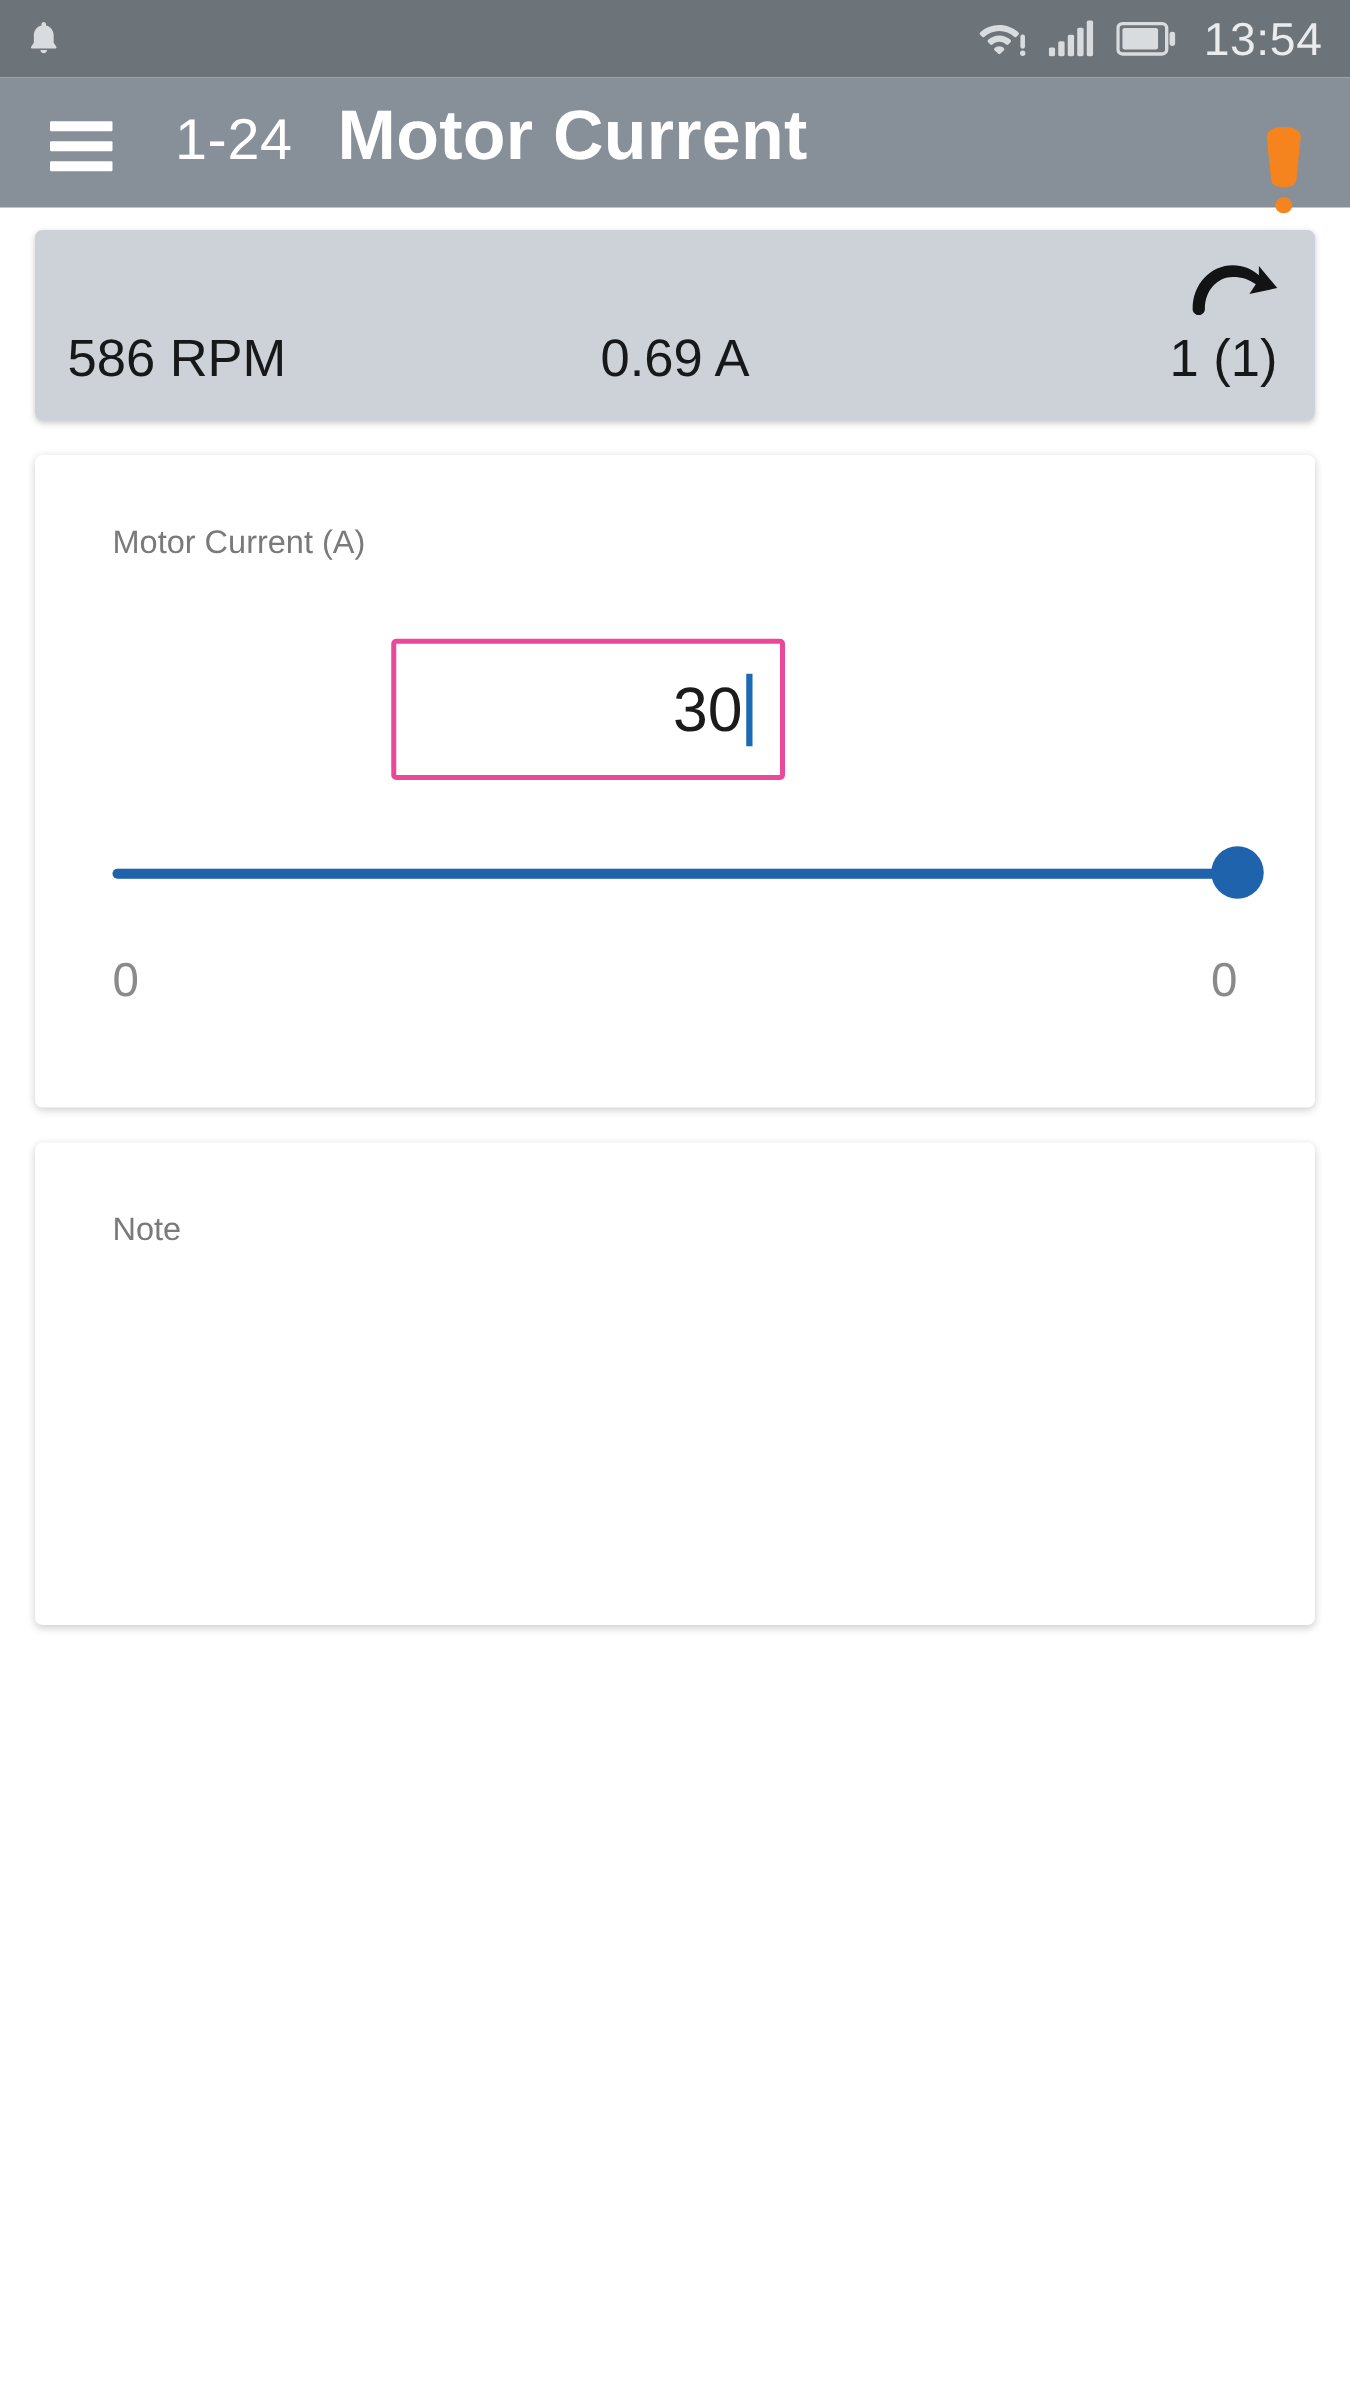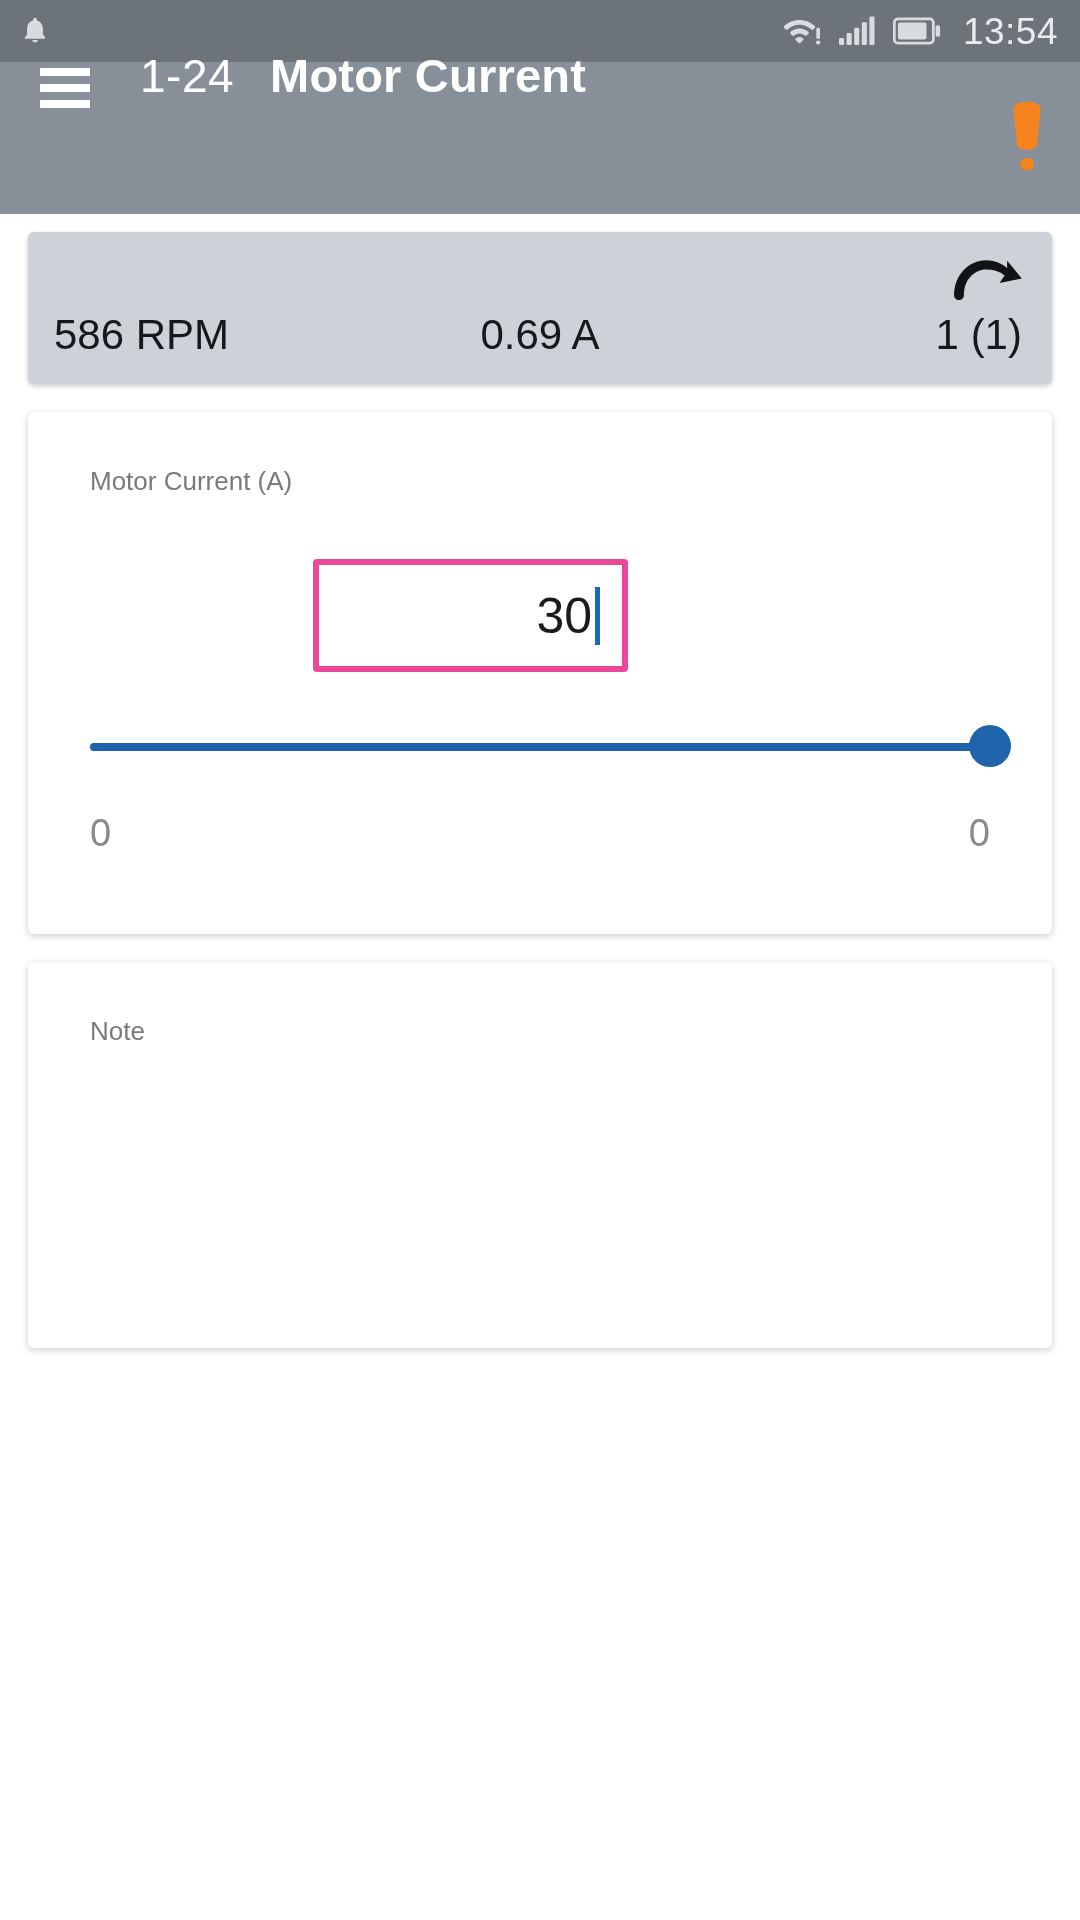--- a/index.html
+++ b/index.html
@@ -37,23 +37,24 @@
     font-size: 37px;
     letter-spacing: 0.5px;
     color: #e9ebed;
     margin-left: 6px;
     line-height: 1;
   }
 
   
   .appbar {
     position: relative;
-    height: 152px;
+    height: 104px;
     background: #878f98;
     display: flex;
+    align-items: center;
     padding: 0 34px 0 40px;
   }
   .hamburger {
     width: 50px;
     height: 40px;
     display: flex;
     flex-direction: column;
     justify-content: space-between;
     cursor: pointer;
     margin-top: 6px;
@@ -71,21 +72,21 @@
     margin-left: 50px;
     margin-top: -14px;
   }
   .title-id {
     font-size: 46px;
     color: #ffffff;
     font-weight: 400;
     letter-spacing: 0.5px;
   }
   .title-name {
-    font-size: 47px;
+    font-size: 56px;
     color: #ffffff;
     font-weight: 700;
     margin-left: 36px;
     letter-spacing: 0.2px;
   }
   .alert-icon {
     position: absolute;
     right: 36px;
     top: 38px;
     width: 34px;
@@ -135,21 +136,21 @@
   }
 
   
   .param-card { height: 522px; position: relative; }
   .value-box {
     position: absolute;
     left: 285px;
     top: 147px;
     width: 315px;
     height: 113px;
-    border: 6px solid #ec4899;
+    border: 4px solid #ec4899;
     border-radius: 4px;
     background: #ffffff;
     display: flex;
     align-items: center;
     justify-content: flex-end;
     padding-right: 22px;
     cursor: text;
   }
   .value-text {
     font-size: 50px;

